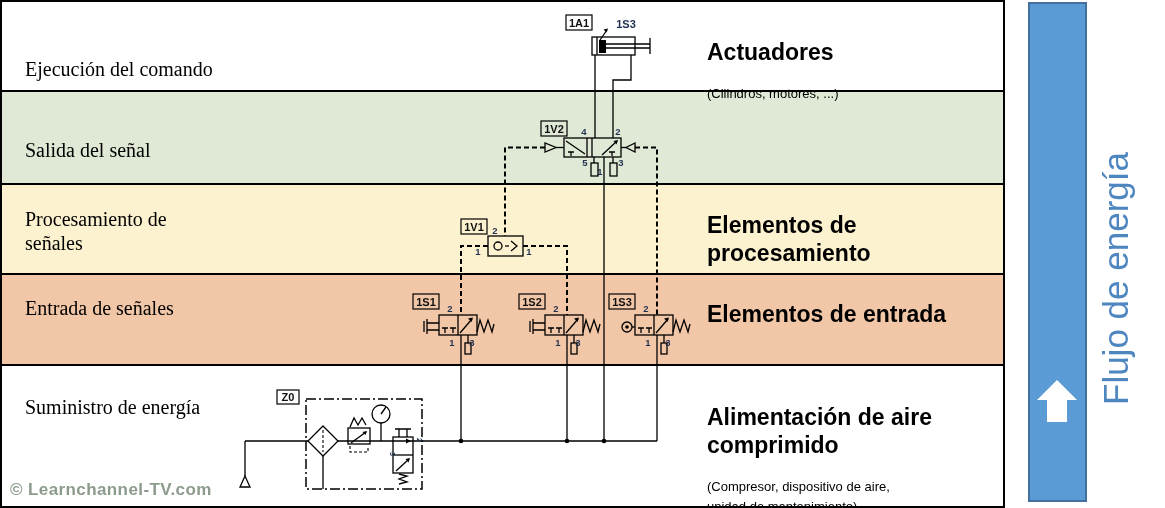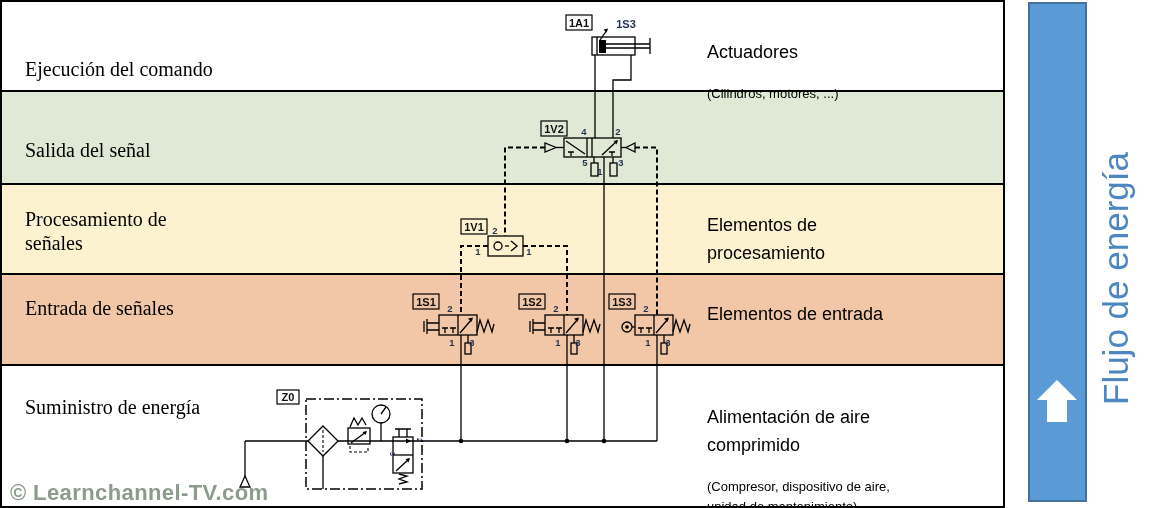--- a/index.html
+++ b/index.html
@@ -10,23 +10,23 @@
          border:2px solid #000;box-sizing:border-box;background:#fff;}
   .band{position:absolute;left:0;width:100%;box-sizing:border-box;}
   .b1{top:0;height:88px;background:var(--band_white);}
   .b2{top:88px;height:93px;background:var(--band_green);border-top:2px solid #000;}
   .b3{top:181px;height:90px;background:var(--band_yellow);border-top:2px solid #000;}
   .b4{top:271px;height:91px;background:var(--band_orange);border-top:2px solid #000;}
   .b5{top:362px;height:142px;background:var(--band_white);border-top:2px solid #000;}
   .left-label{position:absolute;left:23px;font-size:20px;line-height:24px;color:#000;
               white-space:pre-line;font-family:Liberation Serif, serif;}
   .rblock{position:absolute;left:705px;width:292px;white-space:pre-line;color:#000;}
-  .rtitle{font-size:18px;font-weight:normal;line-height:28px;}
+  .rtitle{font-size:23px;font-weight:bold;line-height:28px;}
   .rsub{font-size:13px;line-height:20px;}
-  .watermark{position:absolute;left:8px;top:478px;font-size:22px;font-weight:bold;
+  .watermark{position:absolute;left:8px;top:478px;font-size:17px;font-weight:bold;
              color:var(--watermark);letter-spacing:.4px;}
   
   svg.circuit{position:absolute;left:0;top:0;width:1001px;height:504px;}
   svg.circuit{font-family:"Liberation Sans",sans-serif;}
   .s{stroke:#000;fill:none;stroke-width:1.3px;}
   .box{stroke:#000;fill:none;stroke-width:1.3px;}
   .dash{stroke:#000;fill:none;stroke-width:2px;stroke-dasharray:5 3;}
   .fine{stroke:#000;fill:none;stroke-width:1.1px;stroke-dasharray:3 2;}
   .encl{stroke:#000;fill:none;stroke-width:1.5px;stroke-dasharray:10 3 2 3;}
   .lblbox{stroke:#000;fill:none;stroke-width:1.2px;}

